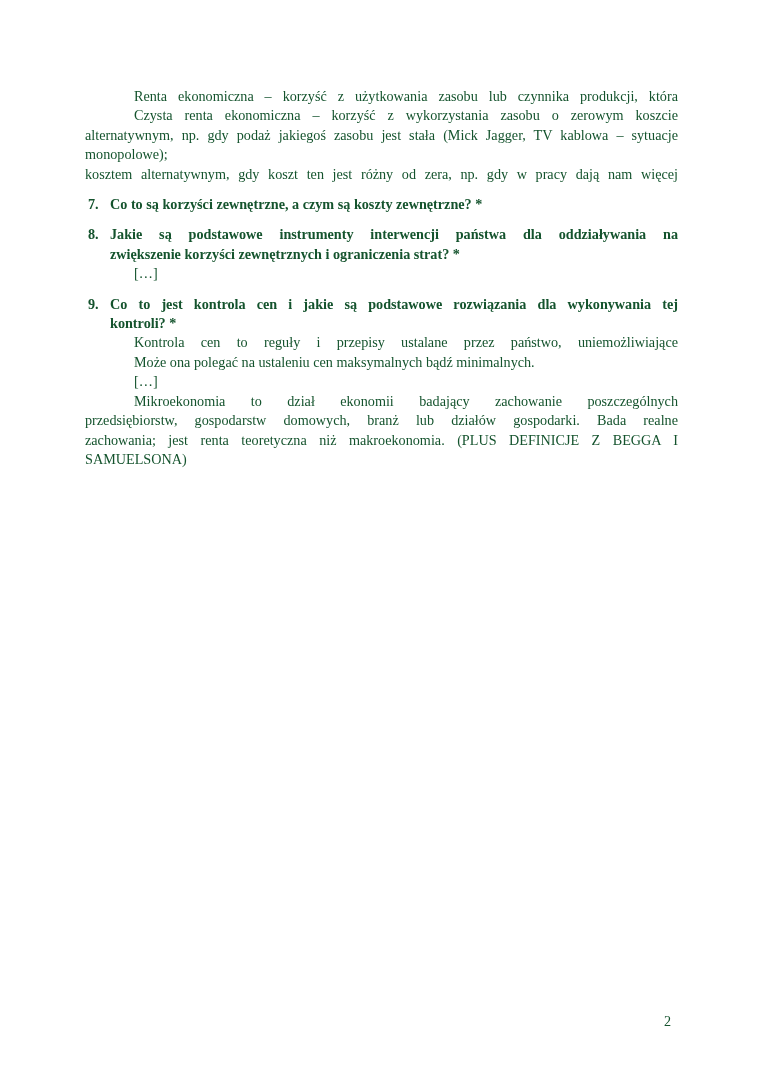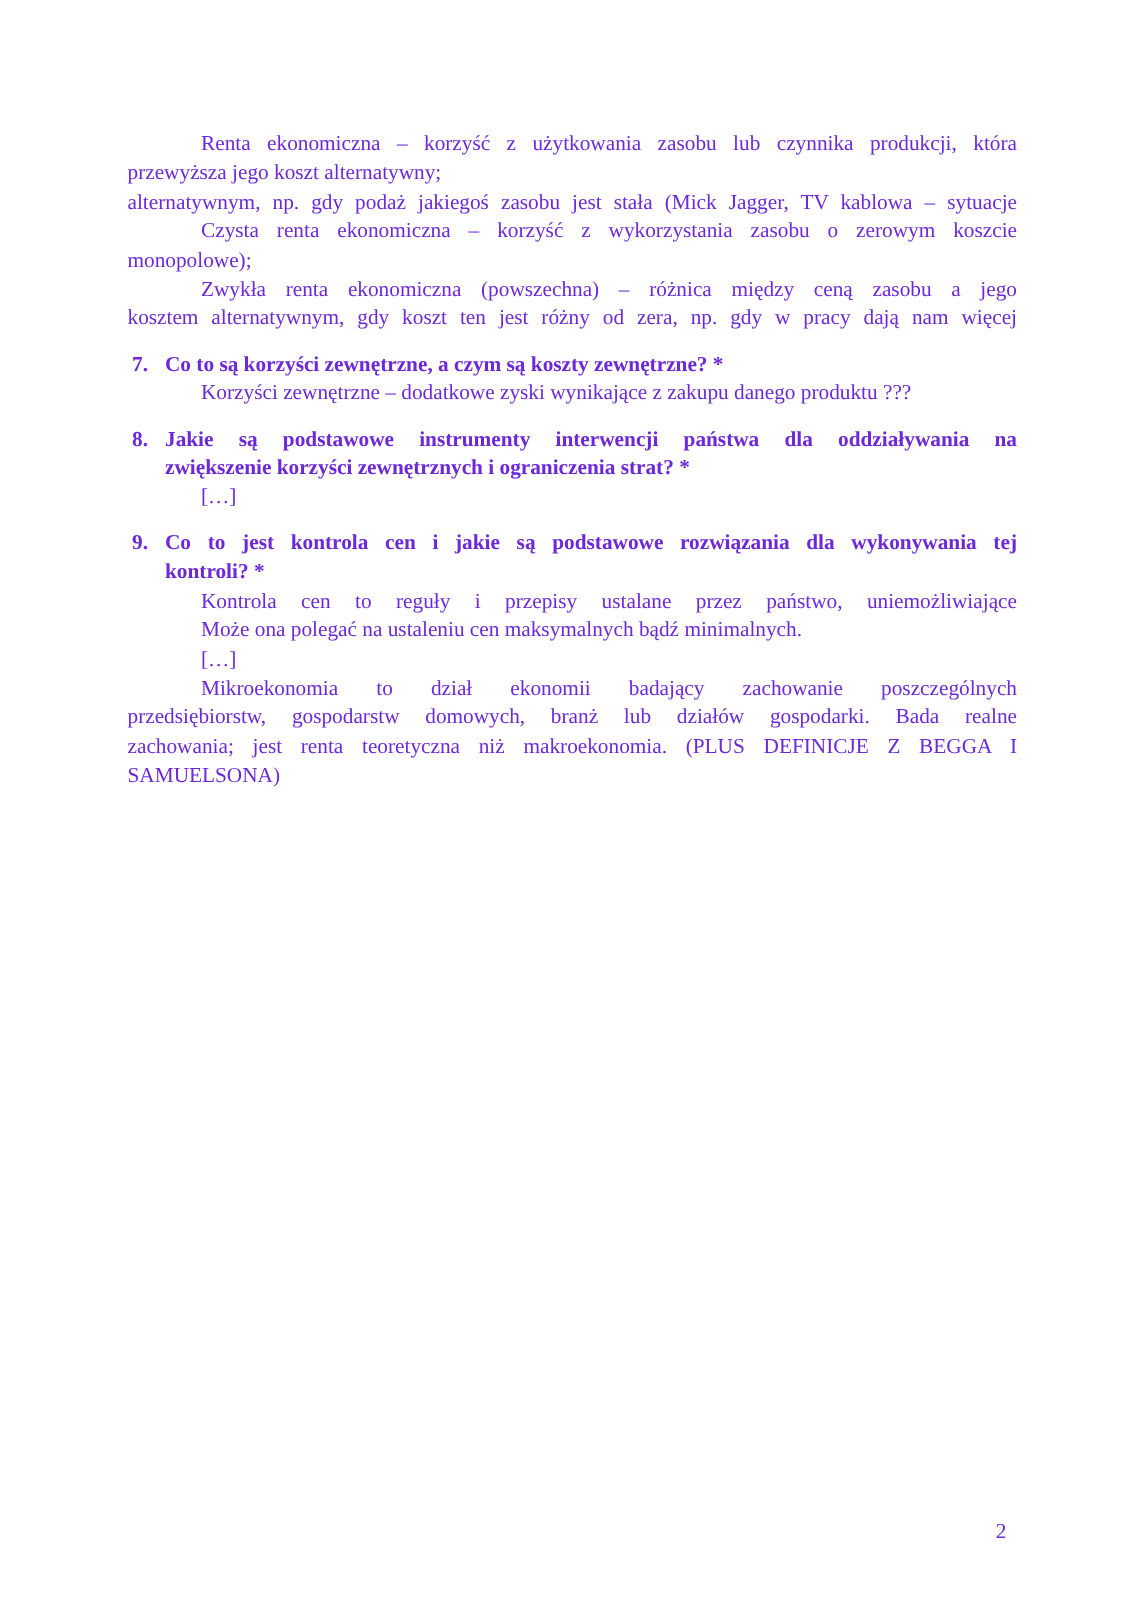--- a/index.html
+++ b/index.html
@@ -5,21 +5,21 @@
   html, body {
     margin: 0;
     padding: 0;
     background: #ffffff;
   }
   .page {
     position: relative;
     width: 760px;
     height: 1075px;
     background: #ffffff;
-    color: #6d28d9;
+    color: #14532d;
     font-family: "Liberation Serif", "DejaVu Serif", serif;
     font-size: 14.2px;
     overflow: hidden;
   }
   .content {
     position: absolute;
     left: 85px;
     top: 87px;
     width: 593px;
   }
@@ -62,37 +62,32 @@
     line-height: 19.4px;
   }
 </style>
 </head>
 <body>
 
 <div class="page">
   <div class="content" id="content">
       <div class="block body">
         <div class="ln jl ind">Renta ekonomiczna – korzyść z użytkowania zasobu lub czynnika produkcji, która</div>
-        <div class="ln">przewyższa jego koszt alternatywny;</div>
       </div>
       <div class="block body">
+        <div class="ln jl ind">Czysta renta ekonomiczna – korzyść z wykorzystania zasobu o zerowym koszcie</div>
         <div class="ln jl">alternatywnym, np. gdy podaż jakiegoś zasobu jest stała (Mick Jagger, TV kablowa – sytuacje</div>
-        <div class="ln jl ind">Czysta renta ekonomiczna – korzyść z wykorzystania zasobu o zerowym koszcie</div>
         <div class="ln">monopolowe);</div>
       </div>
       <div class="block body">
-        <div class="ln jl ind">Zwykła renta ekonomiczna (powszechna) – różnica między ceną zasobu a jego</div>
         <div class="ln jl">kosztem alternatywnym, gdy koszt ten jest różny od zera, np. gdy w pracy dają nam więcej</div>
       </div>
       <div class="block question">
         <span class="qnum">7.</span>
         <div class="ln">Co to są korzyści zewnętrzne, a czym są koszty zewnętrzne? *</div>
-      </div>
-      <div class="block answer">
-        <div class="ln ind">Korzyści zewnętrzne – dodatkowe zyski wynikające z zakupu danego produktu ???</div>
       </div>
       <div class="block question">
         <span class="qnum">8.</span>
         <div class="ln jl">Jakie są podstawowe instrumenty interwencji państwa dla oddziaływania na</div>
         <div class="ln">zwiększenie korzyści zewnętrznych i ograniczenia strat? *</div>
       </div>
       <div class="block answer">
         <div class="ln ind">[…]</div>
       </div>
       <div class="block question">

